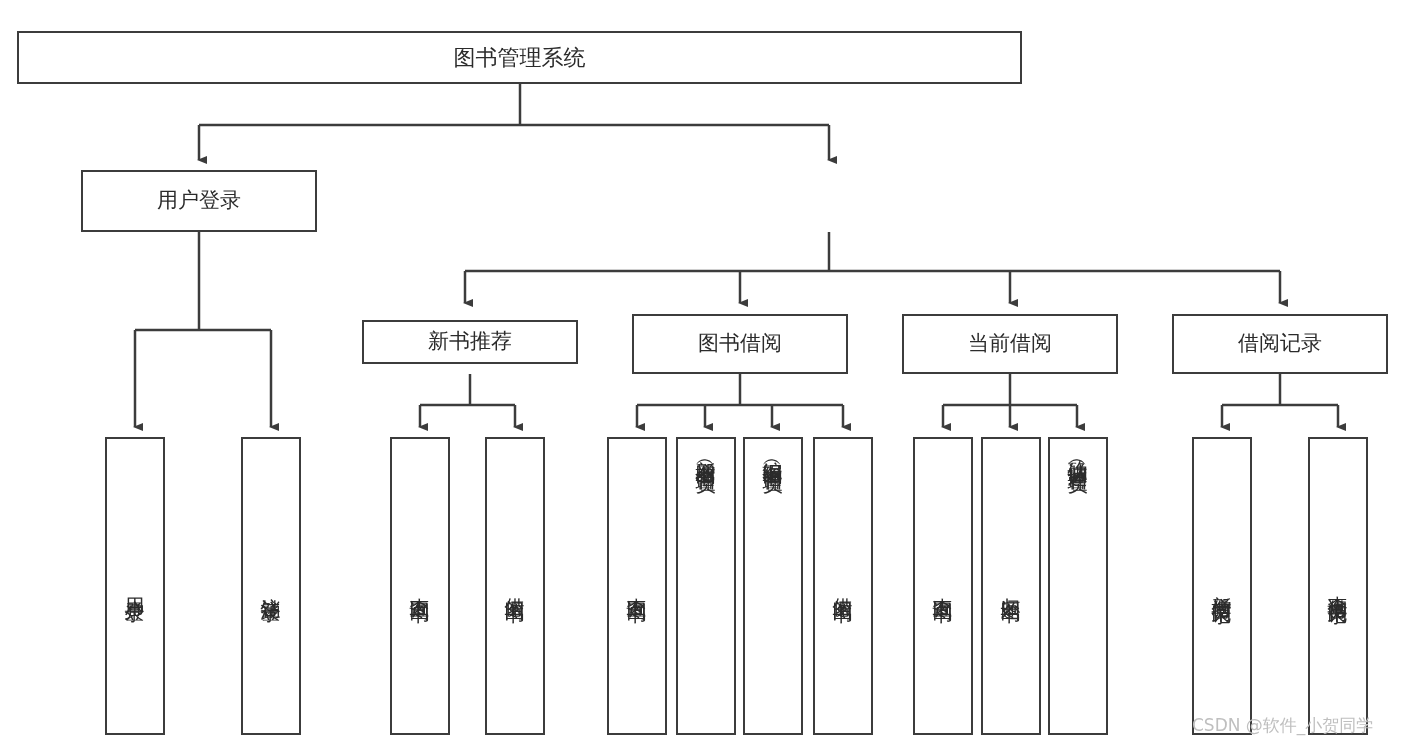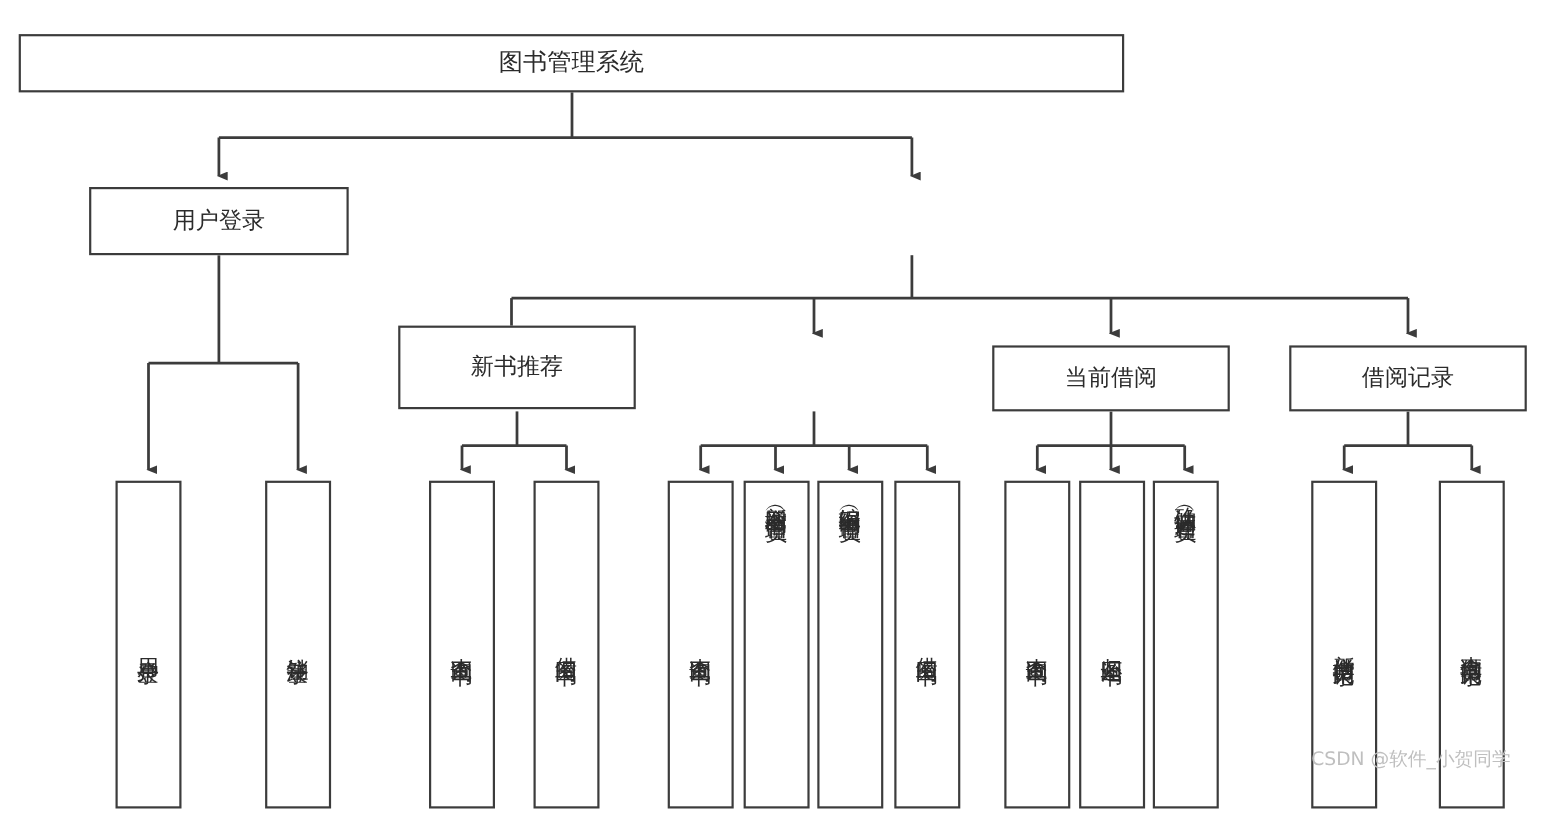--- a/index.html
+++ b/index.html
@@ -133,24 +133,27 @@
 
   <div class="node horiz root" style="left:17px; top:13px; width:1005px; height:53px;margin-top:18px;">
     <span class="node-label">图书管理系统</span>
   </div>
 
   <div class="node horiz" style="left:81px; top:170px; width:236px; height:62px;">
     <span class="node-label">用户登录</span>
   </div>
 
 
-  <div class="node horiz" style="left:362px; top:296px; width:216px; height:76px;align-items:center;">
+  <div class="node horiz" style="left:362px; top:320px; width:216px; height:44px;align-items:center;">
     <span class="node-label">新书推荐</span>
   </div>
 
+  <div class="node horiz" style="left:632px; top:314px; width:216px; height:60px;">
+    <span class="node-label">图书借阅</span>
+  </div>
 
   <div class="node horiz" style="left:1172px; top:314px; width:216px; height:60px;">
     <span class="node-label">借阅记录</span>
   </div>
 
   <div class="node horiz" style="left:902px; top:314px; width:216px; height:60px;">
     <span class="node-label">当前借阅</span>
   </div>
 
   <div class="node vert short" style="left:105px; top:437px; width:60px; height:298px;">
@@ -198,17 +201,17 @@
   </div>
 
   <div class="node vert short" style="left:1192px; top:437px; width:60px; height:298px;">
     <span class="node-label">新增借阅记录</span>
   </div>
 
   <div class="node vert short" style="left:1308px; top:437px; width:60px; height:298px;">
     <span class="node-label">查询借阅记录</span>
   </div>
 
-  <div class="watermark" style="left:1192px; top:678px;text-align:right;">
+  <div class="watermark" style="left:1192px; top:714px;text-align:right;">
     <span>CSDN @软件_小贺同学</span>
   </div>
 
 </div>
 
 </body></html>

